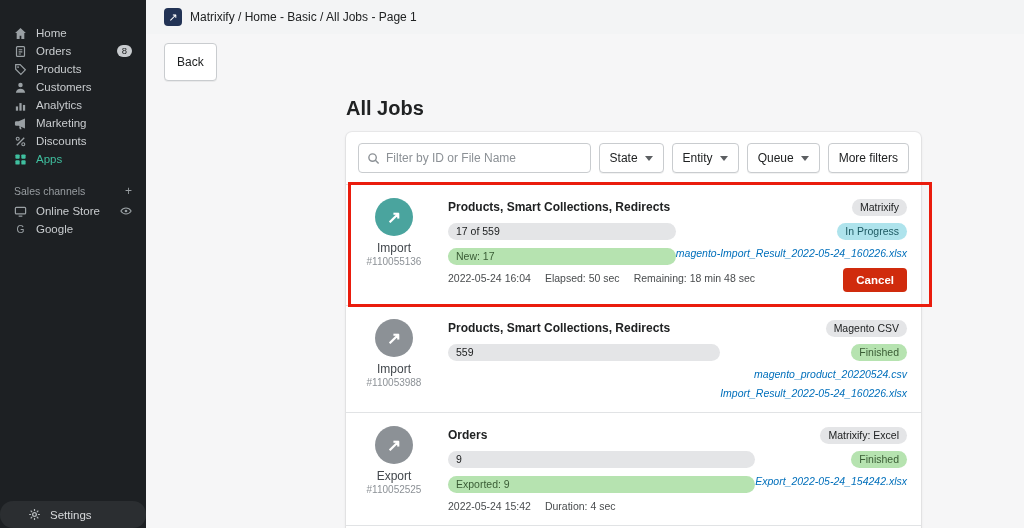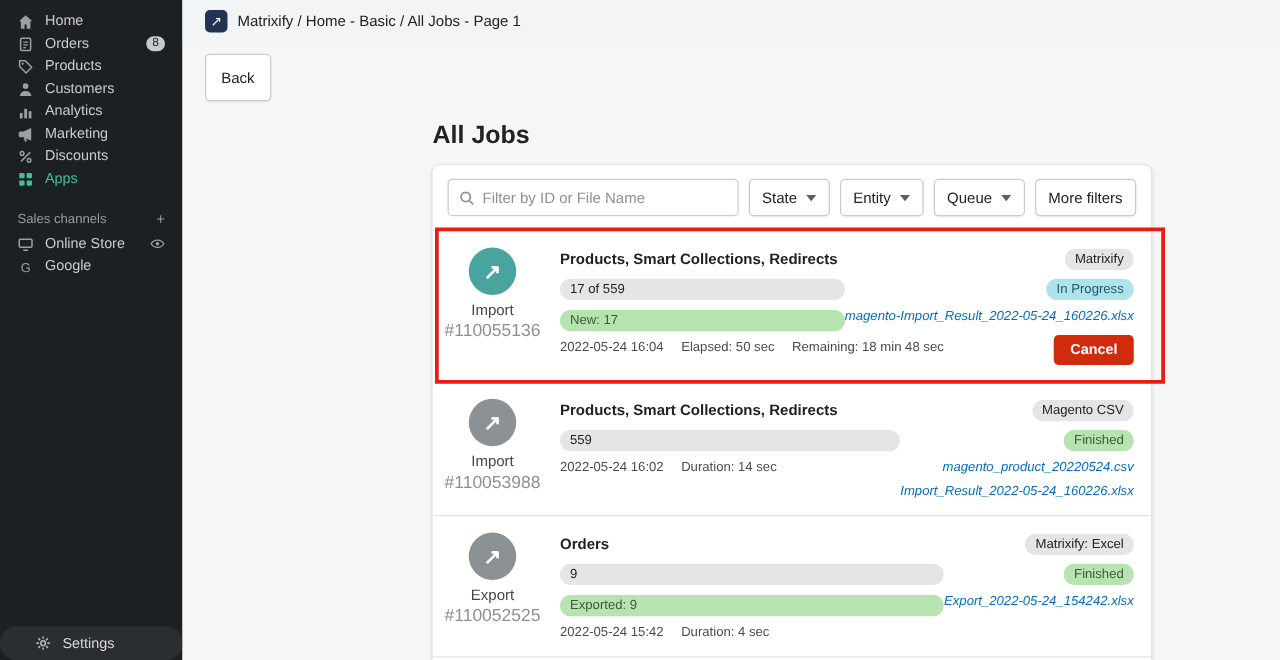--- a/index.html
+++ b/index.html
@@ -3,21 +3,21 @@
 <meta charset="utf-8">
 <style>
   * { box-sizing: border-box; margin: 0; padding: 0; }
   html,body { width:1024px; height:528px; overflow:hidden; }
   body { font-family: "Liberation Sans", sans-serif; background:#f6f6f7; color:#202223; }
 
   .app { display:flex; width:1024px; height:528px; }
 
   
   .sidebar { width:146px; background:var(--sidebar-bg); color:#c9cccf; position:relative; flex-shrink:0; }
-  .nav-list { padding-top:8px; }
+  .nav-list { padding-top:24px; }
   .nav-item { display:flex; align-items:center; gap:9px; padding:3px 14px; font-size:11.5px; cursor:pointer; height:18px; }
   .nav-item .ni-icon { width:13px; height:13px; display:flex; align-items:center; justify-content:center; color:#9aa0a4; flex-shrink:0; }
   .nav-item.active { color:var(--sidebar-active); }
   .nav-item.active .ni-icon { color:var(--sidebar-active); }
   .nav-badge { margin-left:auto; background:#c8cbce; color:#202223; border-radius:8px; font-size:9.5px; padding:0 5px; line-height:12px; }
   .section-head { display:flex; align-items:center; justify-content:space-between; padding:16px 14px 4px; font-size:10.5px; color:#989da1;text-align:right; }
   .section-head .plus { font-size:12px; color:#989da1; cursor:pointer; }
   .nav-item .right-icon { margin-left:auto; color:#9aa0a4; display:flex; }
   .settings-bar { position:absolute; bottom:0; left:0; right:0; background:#2b2e31; display:flex; align-items:center; gap:9px; padding:7px 28px; font-size:11.5px; color:#d7d9db; cursor:pointer;border-radius:13px; }
   .settings-bar .ni-icon { width:13px; height:13px; color:#b3b7ba; }
@@ -44,21 +44,21 @@
   .filter-btn { height:30px; padding:0 10px; white-space:nowrap; }
   .caret { width:0; height:0; border-left:4px solid transparent; border-right:4px solid transparent; border-top:5px solid #5c5f62; margin-left:2px; }
 
   
   .job-row { display:flex; padding:13px 14px 13px 10px; border-top:1px solid #e1e3e5; position:relative; }
   .job-row.highlight::after { content:""; position:absolute; top:-3px; left:2px; right:-11px; bottom:-2px; border:3px solid var(--highlight-red); pointer-events:none; z-index:3; }
   .job-left { width:76px; display:flex; flex-direction:column; align-items:center; flex-shrink:0; }
   .job-icon { width:38px; height:38px; border-radius:50%; background:var(--icon-gray); color:#fff; display:flex; align-items:center; justify-content:center; font-size:17px; font-weight:bold; }
   .job-icon.teal { background:var(--icon-teal); }
   .job-type { font-size:12px; color:#42474c; margin-top:5px; }
-  .job-id { font-size:14px; color:#8c9196; margin-top:1px; }
+  .job-id { font-size:10px; color:#8c9196; margin-top:1px; }
   .job-main { flex:1; padding-left:16px; padding-top:1px; display:flex; flex-direction:column; gap:7px; min-width:0; }
   .job-title { font-size:12px; font-weight:bold; color:#202223; max-width:470px; line-height:1.45; }
   .badge-line { display:flex; gap:8px;flex-direction:column; }
   .badge { display:inline-block; border-radius:10px; padding:2px 8px; font-size:10.5px; background:var(--badge-default-bg); color:#202223; line-height:13px; white-space:nowrap; }
   .badge.success { background:var(--badge-success-bg); color:var(--badge-success-text); }
   .badge.info { background:var(--badge-info-bg); color:var(--badge-info-text); }
   .job-meta { font-size:10.5px; color:#494c4e; display:flex; gap:14px; white-space:nowrap; }
   .job-right { display:flex; flex-direction:column; align-items:flex-end; gap:7px; padding-top:1px; flex-shrink:0; }
   .job-link { font-size:10.5px; color:var(--accent-link); cursor:pointer; text-decoration:none;font-style:italic; }
   .btn-danger { background:var(--danger-bg); color:#fff; border:none; border-radius:4px; font-size:11.5px; font-weight:bold; padding:6px 13px; cursor:pointer; margin-top:2px; font-family:inherit; }
@@ -260,24 +260,20 @@
               <div class="job-left">
                 <div class="job-icon">↗</div>
                 <div class="job-type">Import</div>
                 <div class="job-id">#110053988</div>
               </div>
               <div class="job-main">
                 <div class="job-title">Products, Smart Collections, Redirects</div>
                 <div class="badge-line">
                   <span class="badge">559</span>
                 </div>
-                <div class="job-meta">
-                  <span>2022-05-24 16:02</span>
-                  <span>Duration: 14 sec</span>
-                </div>
               </div>
               <div class="job-right">
                 <span class="badge">Magento CSV</span>
                 <span class="badge success">Finished</span>
                 <a class="job-link">magento_product_20220524.csv</a>
                 <a class="job-link">Import_Result_2022-05-24_160226.xlsx</a>
               </div>
             </div>
             <div class="job-row">
               <div class="job-left">

